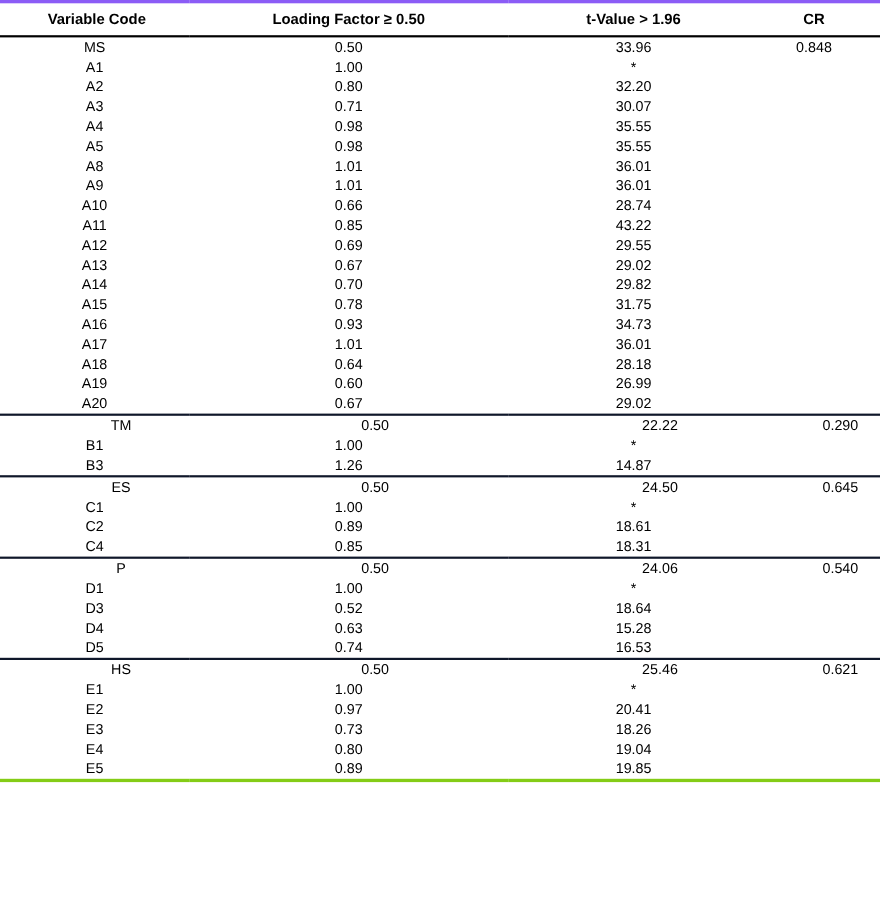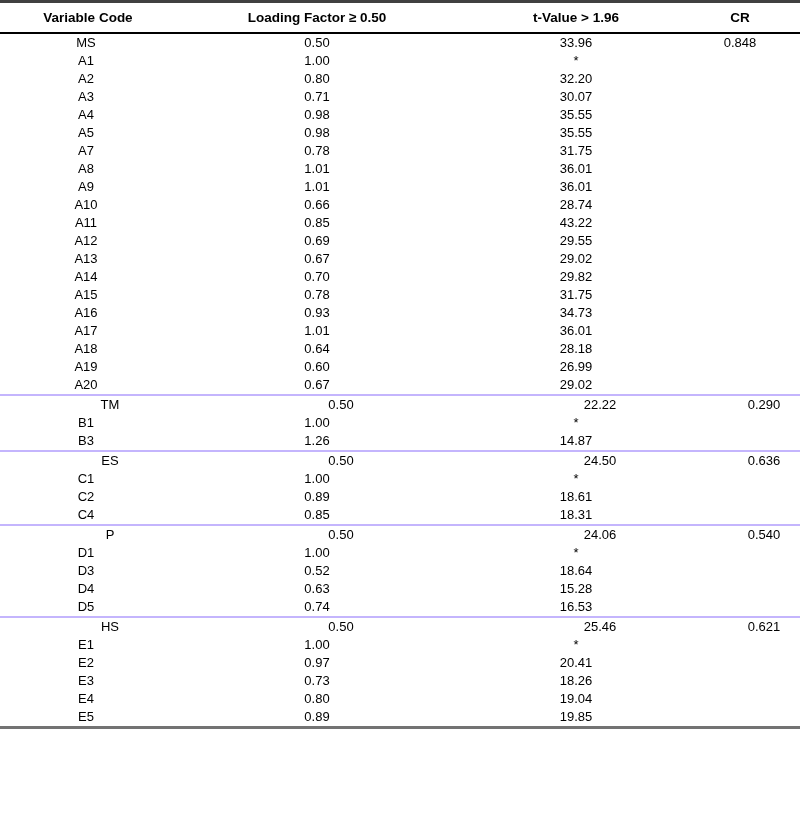--- a/index.html
+++ b/index.html
@@ -23,43 +23,43 @@
   #results-table col.c-code  { width: 172px; }
   #results-table col.c-load  { width: 290px; }
   #results-table col.c-tval  { width: 228px; }
   #results-table col.c-cr    { width: 110px; }
 
   thead th {
     font-weight: bold;
     font-size: 13.5px;
     text-align: center;
     padding: 7px 0 7px 0;
-    border-top: 3px solid #404040;
+    border-top: 3px solid #8b5cf6;
     border-bottom: 2px solid #000;
     white-space: nowrap;
   }
   thead th.h-code { padding-left: 4px; }
   thead th.h-cr   { padding-right: 10px; }
 
   tbody td {
     text-align: center;
     padding: 0;
     height: 18px;
     line-height: 18px;
     font-size: 13px;
     white-space: nowrap;
   }
   tbody td.cr-cell { padding-right: 10px; }
 
   tbody tr.section-start > td {
-    border-top: 2px solid #c4b5fd;
+    border-top: 2px solid #0f172a;
     padding-left: 48px;
   }
   tbody tr.last-row > td {
-    border-bottom: 3px solid #737373;
+    border-bottom: 3px solid #84cc16;
   }
   .star {
     font-size: 13px;
     line-height: 18px;
   }
 </style>
 </head>
 <body>
 
 <table id="results-table">
@@ -108,26 +108,20 @@
         <td>35.55</td>
         <td class="cr-cell"></td>
       </tr>
       <tr>
         <td>A5</td>
         <td>0.98</td>
         <td>35.55</td>
         <td class="cr-cell"></td>
       </tr>
       <tr>
-        <td>A7</td>
-        <td>0.78</td>
-        <td>31.75</td>
-        <td class="cr-cell"></td>
-      </tr>
-      <tr>
         <td>A8</td>
         <td>1.01</td>
         <td>36.01</td>
         <td class="cr-cell"></td>
       </tr>
       <tr>
         <td>A9</td>
         <td>1.01</td>
         <td>36.01</td>
         <td class="cr-cell"></td>
@@ -213,21 +207,21 @@
       <tr>
         <td>B3</td>
         <td>1.26</td>
         <td>14.87</td>
         <td class="cr-cell"></td>
       </tr>
       <tr class="section-start">
         <td>ES</td>
         <td>0.50</td>
         <td>24.50</td>
-        <td class="cr-cell">0.636</td>
+        <td class="cr-cell">0.645</td>
       </tr>
       <tr>
         <td>C1</td>
         <td>1.00</td>
         <td><span class="star">*</span></td>
         <td class="cr-cell"></td>
       </tr>
       <tr>
         <td>C2</td>
         <td>0.89</td>

